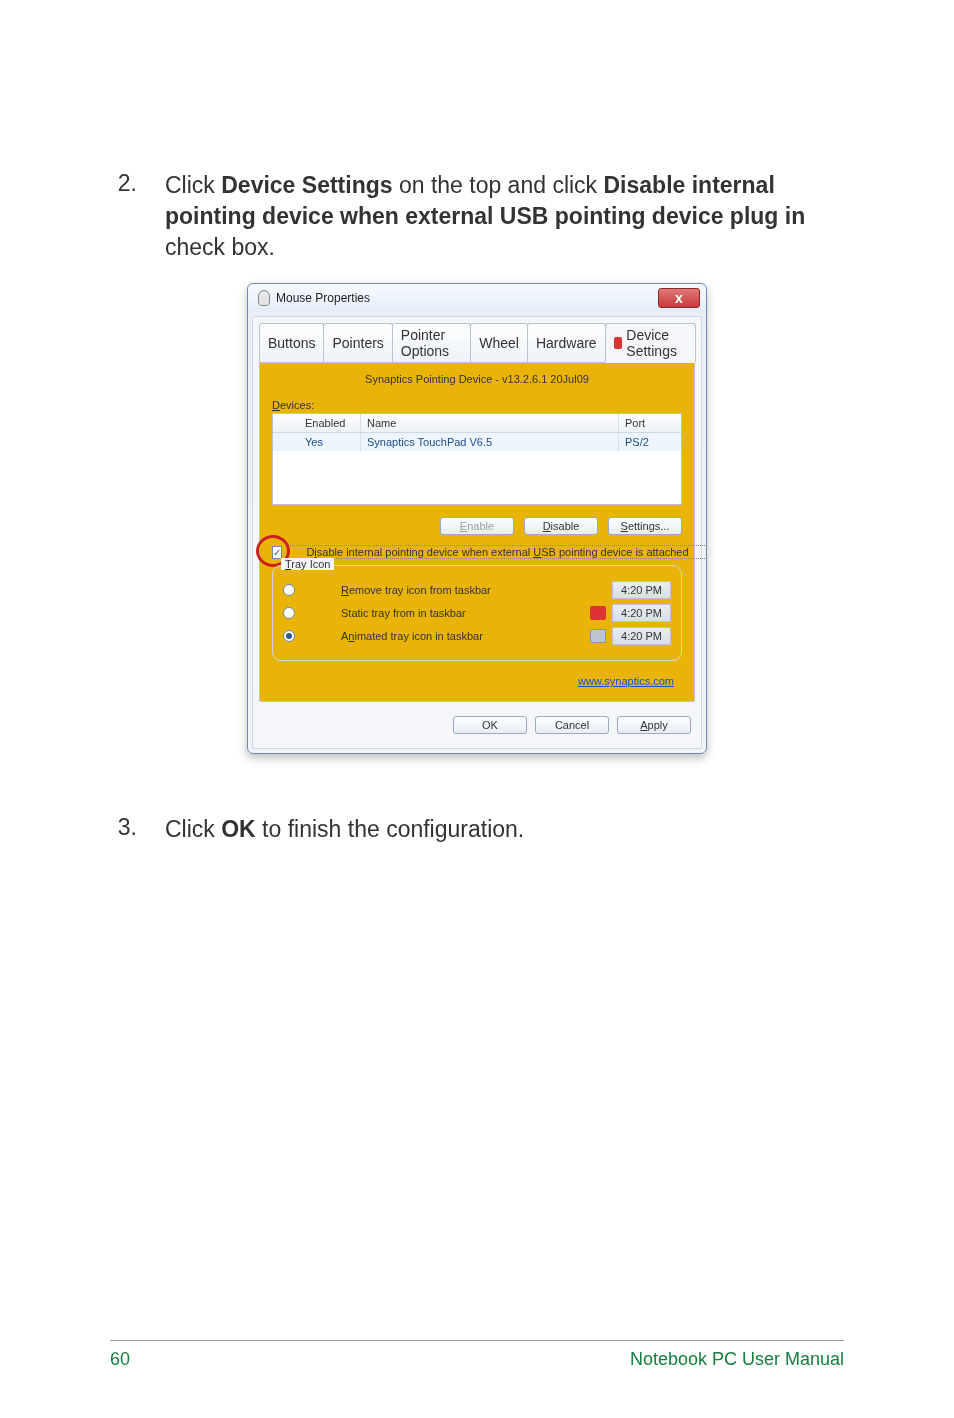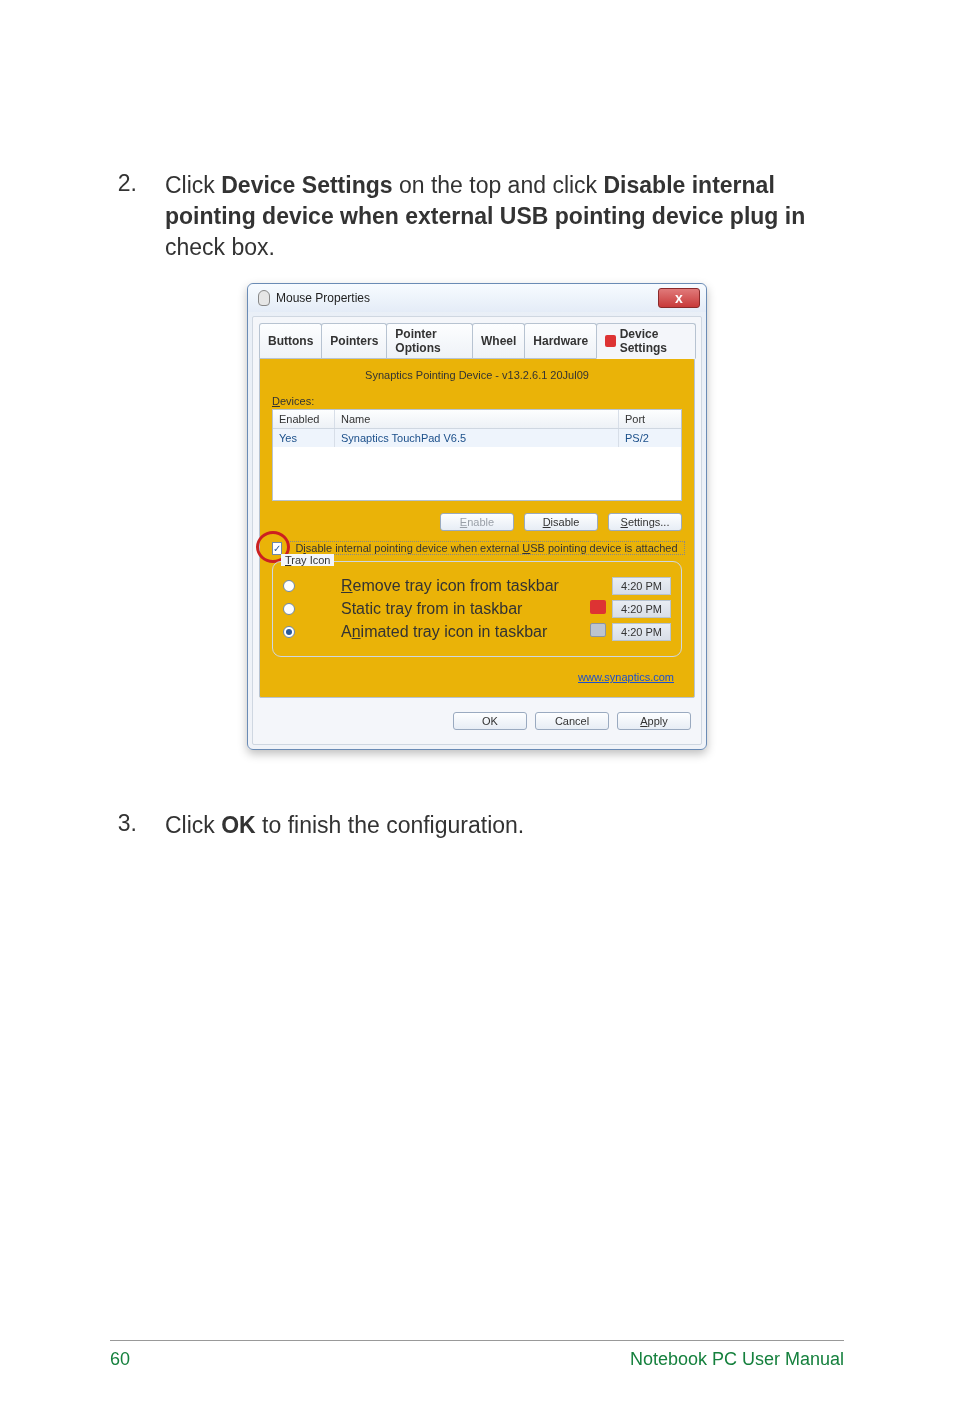--- a/index.html
+++ b/index.html
@@ -83,29 +83,28 @@
     .tabs {
       display: flex;
       padding: 6px 6px 0 6px;
       gap: 0;
     }
     .tab {
       border: 1px solid #b7c3d1;
       border-bottom: none;
       background: linear-gradient(#fdfeff, #eef2f7);
       padding: 3px 8px;
-      font-size: 12px;
+      font-size: 14px;
       color: #333;
       border-radius: 3px 3px 0 0;
       margin-right: -1px;
       position: relative;
       display: flex;
       align-items: center;
       gap: 4px;
-      font-weight: bold;
     }
     .tab.active {
       background: #f4f6fa;
       z-index: 2;
       border-bottom: 1px solid #f4f6fa;
       margin-bottom: -1px;
     }
     .red-icon {
       width: 14px; height: 12px;
       background: #d33;
@@ -137,21 +136,21 @@
     .thead {
       display: flex;
       background: linear-gradient(#fdfeff, #edf1f6);
       border-bottom: 1px solid #cfd7e1;
     }
     .th, .td {
       font-size: 11px;
       padding: 3px 6px;
       color: #333;
     }
-    .col-enabled { width: 62px; border-right: 1px solid #d7dee8; }
+    .col-enabled { width: 62px; border-right: 1px solid #d7dee8; margin-left: 26px; }
     .col-name { flex: 1; border-right: 1px solid #d7dee8; }
     .col-port { width: 62px; }
     .trow {
       display: flex;
       background: #eef4fc;
     }
     .trow .td { color: #1b4f8a; font-size: 11px; }
     .btn-row {
       display: flex;
       justify-content: flex-end;
@@ -188,21 +187,21 @@
     .red-circle {
       position: absolute;
       left: -16px;
       top: -10px;
       width: 34px; height: 32px;
       border: 3px solid #cc2020;
       border-radius: 50%;
     }
     .dotted-label {
       border: 1px dotted #888;
-      padding: 0 6px;
+      padding: 0 17px;
       font-size: 11px;
       color: #333;
       white-space: nowrap;
     }
     .fieldset {
       border: 1px solid #cfd7e1;
       border-radius: 9px;
       padding: 10px 10px 10px 10px;
       position: relative;
       margin-top: 4px;
@@ -229,22 +228,22 @@
       border-radius: 50%;
       background: #fff;
       display: flex; align-items: center; justify-content: center;
     }
     .radio.selected::after {
       content: "";
       width: 6px; height: 6px;
       background: #2a5a9a;
       border-radius: 50%;
     }
-    .radio-text { font-size: 16px; color: #333; padding-left: 40px; }
-    .radio-right { display: flex; gap: 6px; }
+    .radio-text { font-size: 11px; color: #333; padding-left: 40px; }
+    .radio-right { display: flex; align-items: center; gap: 6px; }
     .time-box {
       background: linear-gradient(#e9edf3, #d8dee7);
       border: 1px solid #b7c3d1;
       font-size: 11px;
       padding: 2px 8px;
       color: #333;
       min-width: 56px;
       text-align: center;
     }
     .tray-icon-small {

